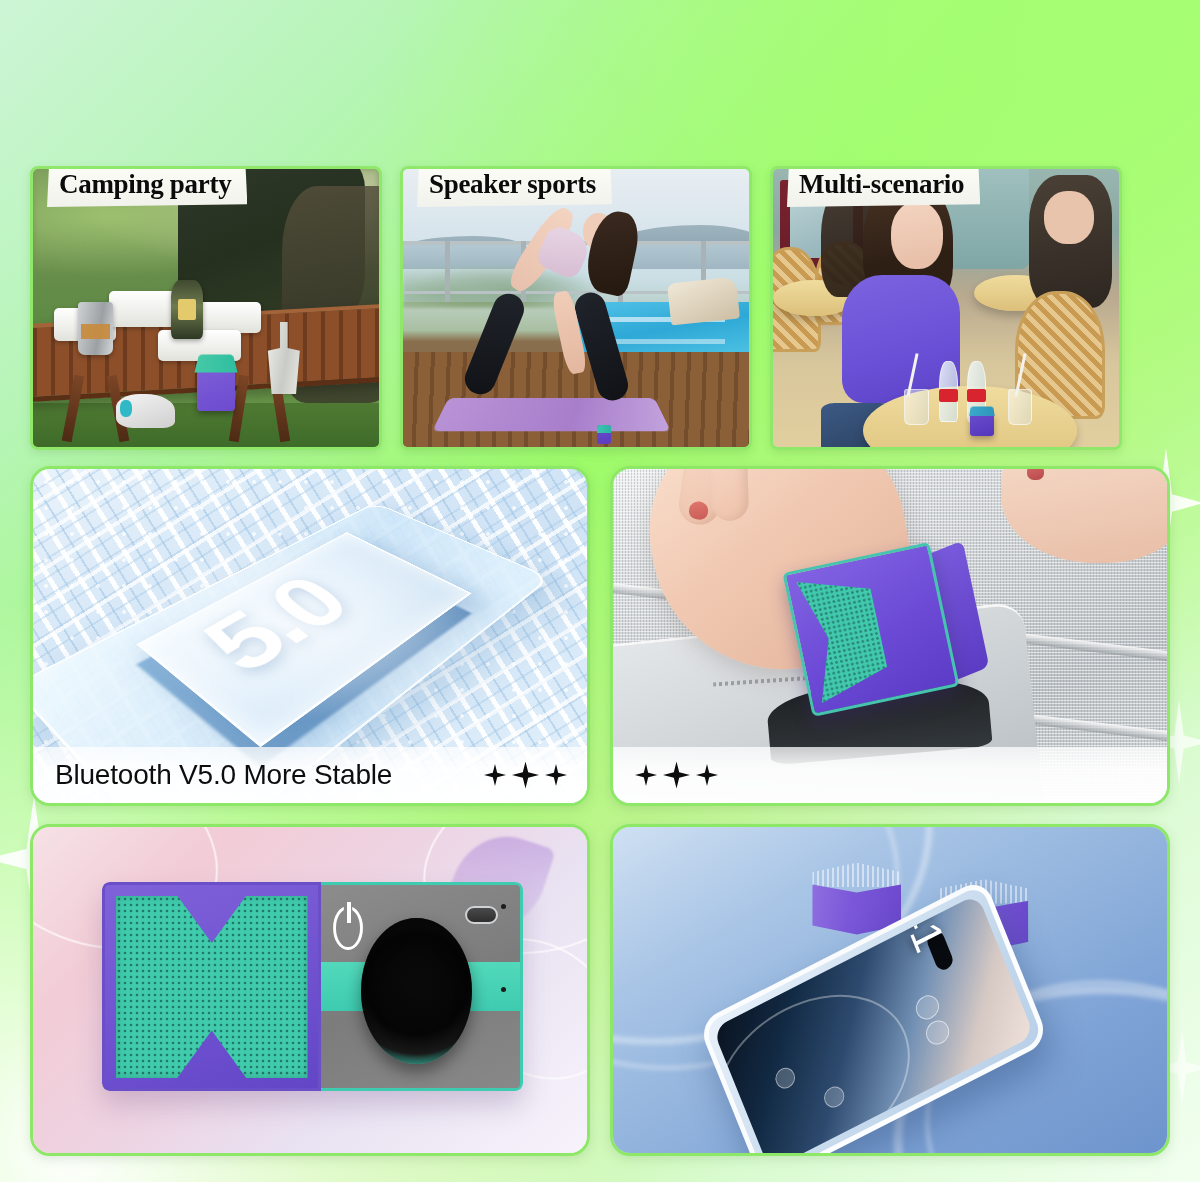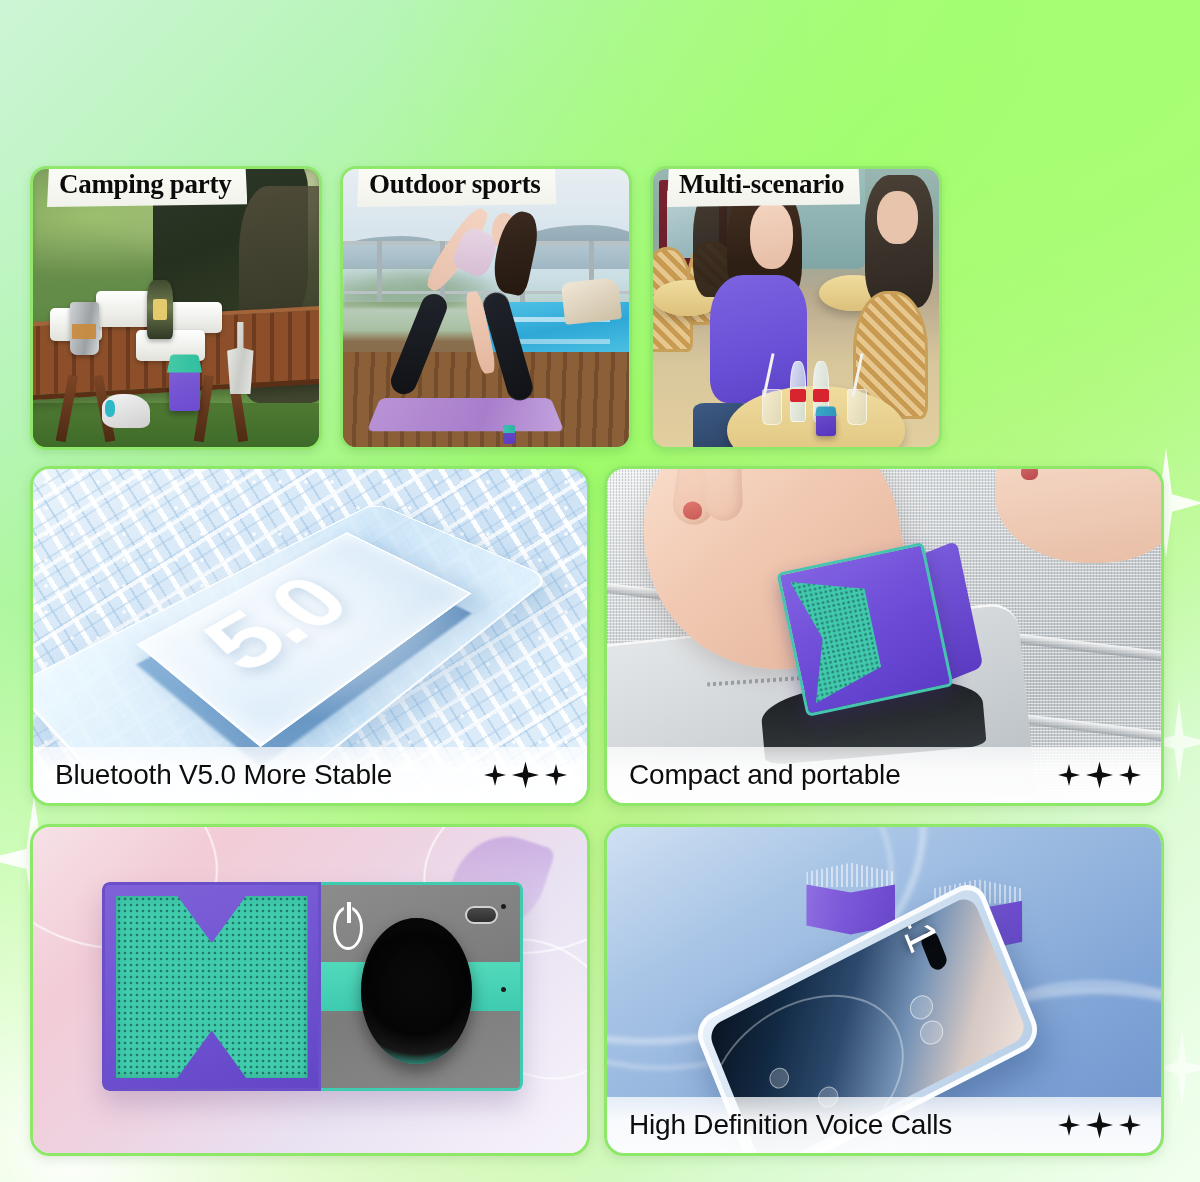--- a/index.html
+++ b/index.html
@@ -87,23 +87,23 @@
     position: absolute;
     left: 30px;
     top: 166px;
     width: 1140px;
     height: 284px;
     display: flex;
     gap: 18px;
   }
   .scene-card {
     position: relative;
-    width: 292px;
+    width: 352px;
     height: 284px;
-    border-radius: 16px;
+    border-radius: 8px;
     border: 3px solid #8fe86a;
     overflow: hidden;
     box-shadow: 0 3px 10px rgba(60,110,50,.16);
   }
   .scene-img { position: absolute; inset: 0; overflow: hidden; }
 
   .scene-tag {
     position: absolute;
     left: 12px;
     top: -6px;
@@ -124,21 +124,21 @@
   
   .feature-grid {
     position: absolute;
     left: 30px;
     top: 466px;
     width: 1140px;
     height: 690px;
     display: grid;
     grid-template-columns: 560px 560px;
     grid-template-rows: 340px 332px;
-    gap: 18px 14px;
+    gap: 18px 20px;
   }
   .feature-card {
     position: relative;
     border-radius: 20px;
     border: 3px solid #8ce866;
     overflow: hidden;
     box-shadow: 0 3px 12px rgba(60,110,50,.16);
   }
   .feature-media { position: absolute; inset: 0; overflow: hidden; }
 
@@ -582,21 +582,21 @@
         <div class="yoga-mat"></div>
         <div class="yoga-leg a"></div>
         <div class="yoga-leg b"></div>
         <div class="yoga-body"></div>
         <div class="yoga-top"></div>
         <div class="yoga-arm"></div>
         <div class="yoga-head"></div>
         <div class="yoga-hair"></div>
         <div class="yoga-speaker"></div>
       </div>
-      <div class="scene-tag">Outdoor sports</div>
+      <div class="scene-tag">Speaker sports</div>
     </div>
 
     <div class="scene-card">
       <div class="scene-img">
         <div class="cafe-bg"></div>
         <div class="cafe-door"></div>
         <div class="cafe-panel"></div>
         <div class="cafe-chair c1"></div>
         <div class="cafe-chair c2"></div>
         <div class="cafe-table t-back"></div>
@@ -666,21 +666,20 @@
           <div class="finger f2"></div>
         </div>
         <div class="speaker-3d">
           <div class="sp-side"></div>
           <div class="sp-front">
               <div class="sp-mesh"></div>
             </div>
         </div>
       </div>
       <div class="caption-bar">
-        <span class="caption-text">Compact and portable</span>
         <span class="caption-stars">
           <i class="cstar"></i>
           <i class="cstar big"></i>
           <i class="cstar"></i>
         </span>
       </div>
     </div>
 
     <div class="feature-card">
       <div class="feature-media">
@@ -728,24 +727,16 @@
             <div class="phone-arc"></div>
             <div class="phone-island"></div>
             <div class="phone-time">09:41</div>
             <div class="phone-widget w1"></div>
             <div class="phone-widget w2"></div>
             <div class="phone-dot d1"></div>
             <div class="phone-dot d2"></div>
           </div>
         </div>
       </div>
-      <div class="caption-bar">
-        <span class="caption-text">High Definition Voice Calls</span>
-        <span class="caption-stars">
-          <i class="cstar"></i>
-          <i class="cstar big"></i>
-          <i class="cstar"></i>
-        </span>
-      </div>
     </div>
 
   </div>
 </div>
 
 </body></html>

